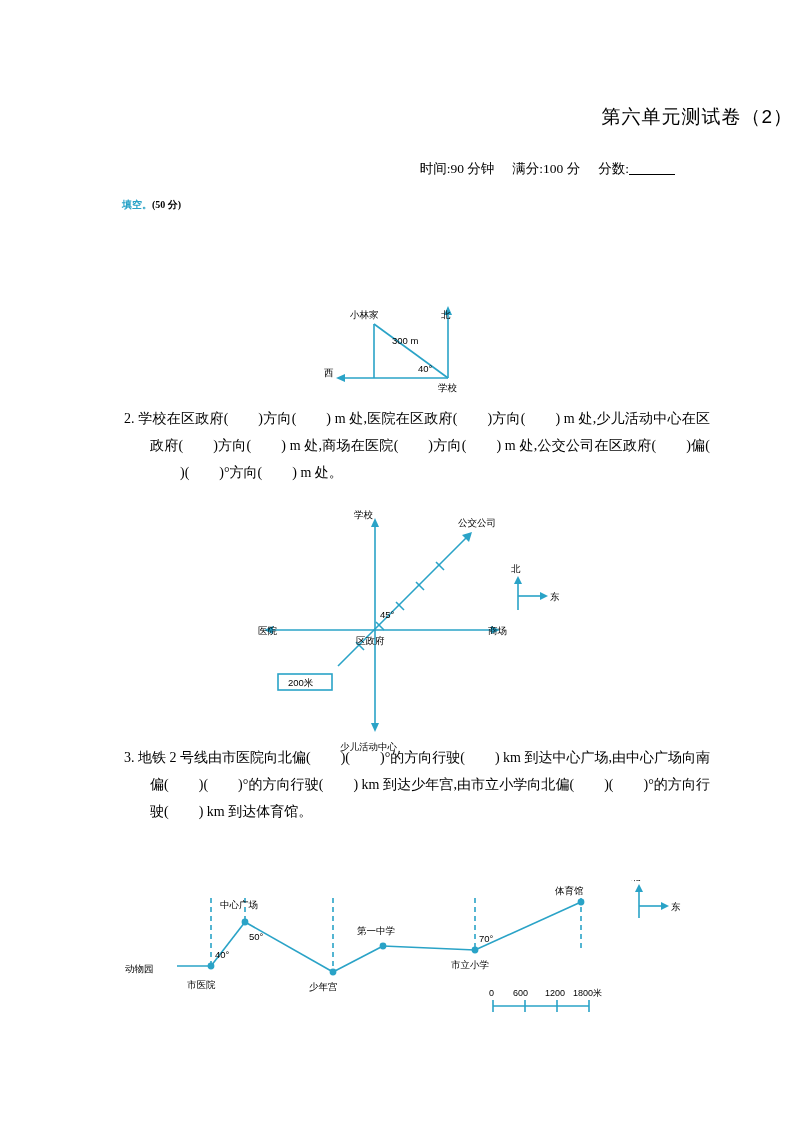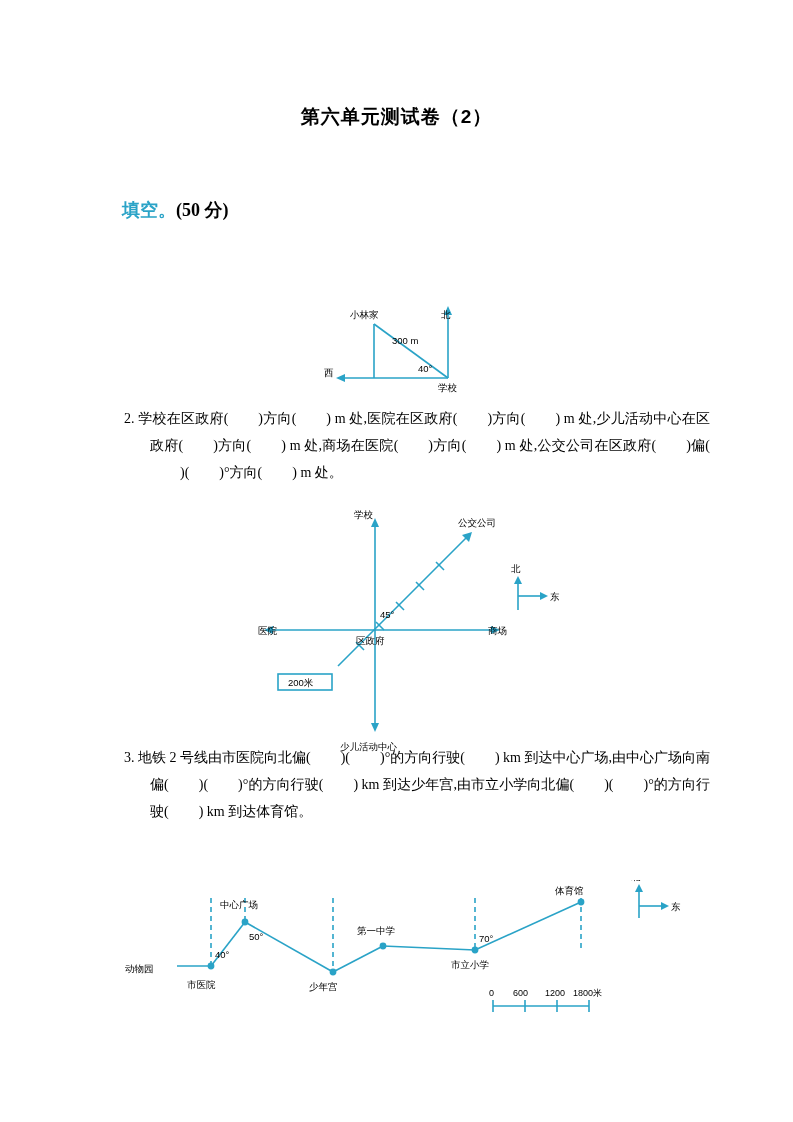--- a/index.html
+++ b/index.html
@@ -18,23 +18,23 @@
     position: absolute;
     left: 0; top: 0;
     width: 793px;
     height: 1122px;
     overflow: hidden;
   }
   .title {
     position: absolute;
     left: 0; top: 104px;
     width: 793px;
-    text-align: center;
+    text-align: right;
     font-size: 19px;
-    font-weight: bold;
+    font-weight: normal;
     letter-spacing: 1px;
     font-family: "Liberation Sans", sans-serif;
   }
   .meta {
     position: absolute;
     right: 118px;
     top: 160px;
     font-size: 13.5px;
     white-space: nowrap;
   }
@@ -43,21 +43,21 @@
     display: inline-block;
     width: 46px;
     border-bottom: 1px solid #000;
     height: 13px;
     vertical-align: -2px;
   }
   .section-head {
     position: absolute;
     left: 122px;
     top: 198px;
-    font-size: 18px;
+    font-size: 10px;
     font-weight: bold;
   }
   .section-head .cn { color: #2aa3c7; }
   .section-head .pts { color: #000; font-weight: bold; }
   .q {
     position: absolute;
     font-size: 14px;
     line-height: 27px;
     width: 560px;
     left: 150px;
@@ -79,20 +79,23 @@
   .fig2 { left: 230px; top: 506px; }
   .fig3 { left: 115px; top: 880px; }
 </style>
 </head>
 <body>
 
 <div class="page">
 
   <div class="title">第六单元测试卷（2）</div>
 
+  <div class="meta">
+    <span>时间:90 分钟</span><span class="sp"></span><span>满分:100 分</span><span class="sp"></span><span>分数:</span><span class="blank"></span>
+  </div>
 
   <div class="section-head">
     <span class="cn">填空。</span><span class="pts">(50 分)</span>
   </div>
 
 
   <svg class="fig fig1" width="220" height="100" viewBox="0 0 220 100">
     <g stroke="#2aa3c7" stroke-width="1.6" fill="none">
 
       <line x1="148" y1="18" x2="148" y2="82"></line>

